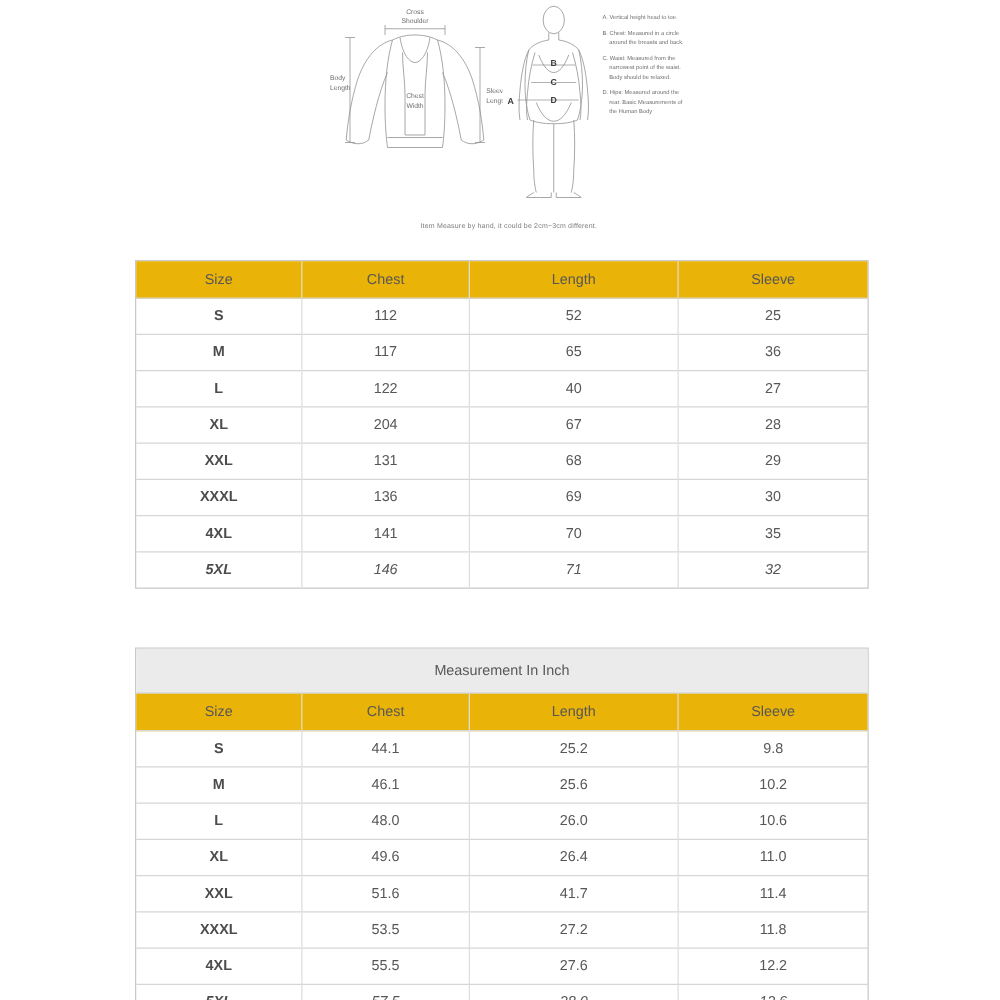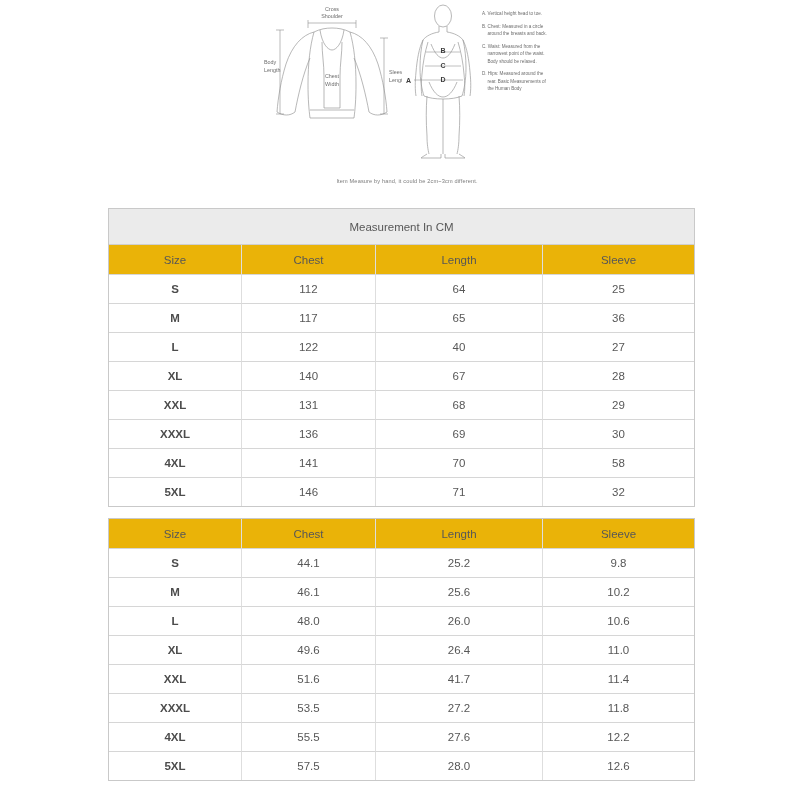--- a/index.html
+++ b/index.html
@@ -99,21 +99,21 @@
     border-right: 1px solid #dedede;
     border-bottom: 1px solid #d6d6d6;
     text-align: center;
     vertical-align: middle;
     font-size: 11.5px;
     color: #575757;
     height: 28px;
     padding: 0;
   }
   table.size-table tr td:last-child { border-right: none; }
-  table.size-table tr:last-child td { border-bottom: none; }
+  table.size-table tr:last-child td { border-bottom: none; font-style: italic; }
 
   .t-title td {
     background: #ebebeb;
     height: 35px !important;
     font-size: 12px;
     color: #5a5a5a;
     border-bottom: 1px solid #cfcfcf !important;
     border-right: none !important;
   }
   .t-head td {
@@ -232,106 +232,106 @@
       <div class="legend-item">B. Chest: Measured in a circle around the breasts and back.</div>
       <div class="legend-item">C. Waist: Measured from the narrowest point of the waist. Body should be relaxed.</div>
       <div class="legend-item">D. Hips: Measured around the rear. Basic Measurements of the Human Body</div>
     </div>
 
     <div class="note-line">Item Measure by hand, it could be 2cm~3cm different.</div>
   </div>
 </div>
 
 <div class="table-wrap" id="table-cm">
-  <table class="size-table">
-    <colgroup>
-      <col class="col-size">
-        <col class="col-chest">
-        <col class="col-length">
-        <col class="col-sleeve">
-    </colgroup>
-    <tbody>
-        <tr class="t-title">
-          <td colspan="4">Measurement In CM</td>
-        </tr>
-        <tr class="t-head">
-          <td>Size</td>
-          <td>Chest</td>
-          <td>Length</td>
-          <td>Sleeve</td>
-        </tr>
-        <tr class="t-row">
-          <td class="c-size">S</td>
-          <td>112</td>
-          <td>64</td>
-          <td>25</td>
-        </tr>
-        <tr class="t-row">
-          <td class="c-size">M</td>
-          <td>117</td>
-          <td>65</td>
-          <td>36</td>
-        </tr>
-        <tr class="t-row">
-          <td class="c-size">L</td>
-          <td>122</td>
-          <td>40</td>
-          <td>27</td>
-        </tr>
-        <tr class="t-row">
-          <td class="c-size">XL</td>
-          <td>140</td>
-          <td>67</td>
-          <td>28</td>
-        </tr>
-        <tr class="t-row">
-          <td class="c-size">XXL</td>
-          <td>131</td>
-          <td>68</td>
-          <td>29</td>
-        </tr>
-        <tr class="t-row">
-          <td class="c-size">XXXL</td>
-          <td>136</td>
-          <td>69</td>
-          <td>30</td>
-        </tr>
-        <tr class="t-row">
-          <td class="c-size">4XL</td>
-          <td>141</td>
-          <td>70</td>
-          <td>58</td>
-        </tr>
-        <tr class="t-row">
-          <td class="c-size">5XL</td>
-          <td>146</td>
-          <td>71</td>
-          <td>32</td>
-        </tr>
-      </tbody>
-  </table>
-</div>
-
-<div class="table-wrap" id="table-in">
   <table class="size-table">
     <colgroup>
       <col class="col-size">
         <col class="col-chest">
         <col class="col-length">
         <col class="col-sleeve">
     </colgroup>
     <tbody>
         <tr class="t-head">
           <td>Size</td>
           <td>Chest</td>
           <td>Length</td>
           <td>Sleeve</td>
         </tr>
         <tr class="t-row">
           <td class="c-size">S</td>
+          <td>112</td>
+          <td>52</td>
+          <td>25</td>
+        </tr>
+        <tr class="t-row">
+          <td class="c-size">M</td>
+          <td>117</td>
+          <td>65</td>
+          <td>36</td>
+        </tr>
+        <tr class="t-row">
+          <td class="c-size">L</td>
+          <td>122</td>
+          <td>40</td>
+          <td>27</td>
+        </tr>
+        <tr class="t-row">
+          <td class="c-size">XL</td>
+          <td>204</td>
+          <td>67</td>
+          <td>28</td>
+        </tr>
+        <tr class="t-row">
+          <td class="c-size">XXL</td>
+          <td>131</td>
+          <td>68</td>
+          <td>29</td>
+        </tr>
+        <tr class="t-row">
+          <td class="c-size">XXXL</td>
+          <td>136</td>
+          <td>69</td>
+          <td>30</td>
+        </tr>
+        <tr class="t-row">
+          <td class="c-size">4XL</td>
+          <td>141</td>
+          <td>70</td>
+          <td>35</td>
+        </tr>
+        <tr class="t-row">
+          <td class="c-size">5XL</td>
+          <td>146</td>
+          <td>71</td>
+          <td>32</td>
+        </tr>
+      </tbody>
+  </table>
+</div>
+
+<div class="table-wrap" id="table-in">
+  <table class="size-table">
+    <colgroup>
+      <col class="col-size">
+        <col class="col-chest">
+        <col class="col-length">
+        <col class="col-sleeve">
+    </colgroup>
+    <tbody>
+        <tr class="t-title">
+          <td colspan="4">Measurement In Inch</td>
+        </tr>
+        <tr class="t-head">
+          <td>Size</td>
+          <td>Chest</td>
+          <td>Length</td>
+          <td>Sleeve</td>
+        </tr>
+        <tr class="t-row">
+          <td class="c-size">S</td>
           <td>44.1</td>
           <td>25.2</td>
           <td>9.8</td>
         </tr>
         <tr class="t-row">
           <td class="c-size">M</td>
           <td>46.1</td>
           <td>25.6</td>
           <td>10.2</td>
         </tr>

